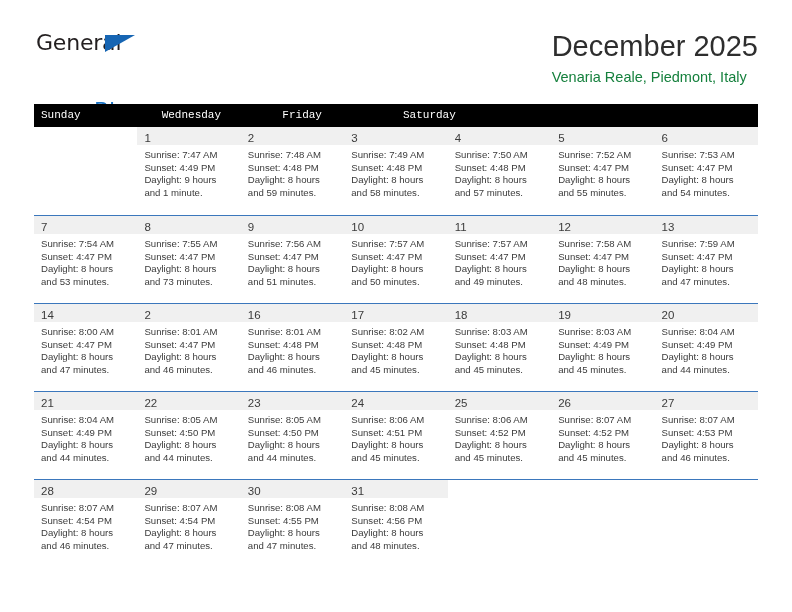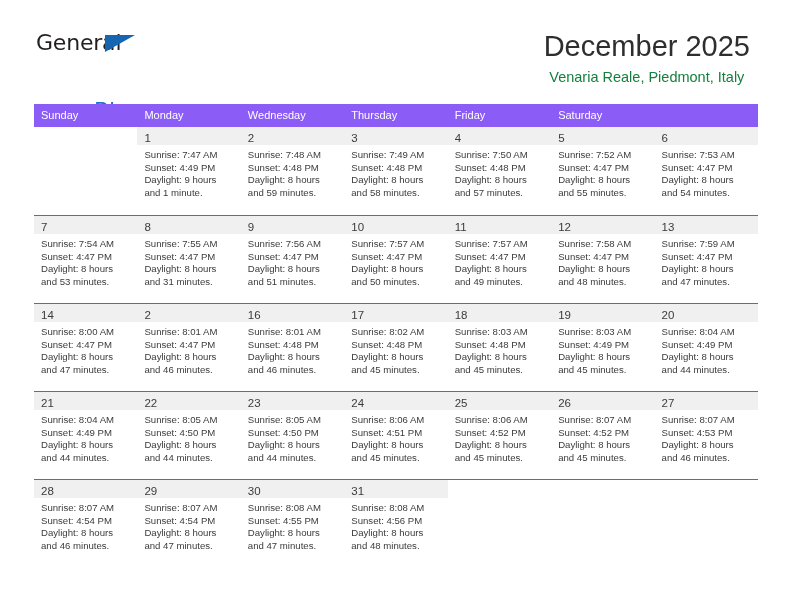--- a/index.html
+++ b/index.html
@@ -64,23 +64,23 @@
     font-size: 22px;
     letter-spacing: -0.2px;
     color: #1a73c4;
     font-family: "DejaVu Sans", sans-serif;
     line-height: 1;
     margin-top: 48px;
   }
 
   .titles {
     position: absolute;
-    right: 8px;
+    right: 0;
     top: 0;
-    text-align: center;
+    text-align: left;
   }
   .cal-title {
     font-size: 29px;
     color: #2e2e2e;
     line-height: 1.15;
     white-space: nowrap;
     font-weight: 400;
   }
   .cal-subtitle {
     margin-top: 6px;
@@ -94,22 +94,23 @@
   
   .calendar {
     position: absolute;
     left: 34px;
     top: 104px;
     width: 724px;
   }
 
   .weekdays {
     display: grid;
-    grid-template-columns: repeat(7, 1fr);
-    background: #8b5cf6;
+    grid-template-columns: repeat(6, 1fr);
+    background: #000000;
+    font-family: Liberation Mono, monospace;
   }
   .weekday {
     font-size: 11px;
     color: #ffffff;
     padding: 5px 0 5px 7px;
     line-height: 13px;
     box-sizing: border-box;
   }
 
   .week {
@@ -171,23 +172,21 @@
       <div class="cal-title">December 2025</div>
       <div class="cal-subtitle">Venaria Reale, Piedmont, Italy</div>
     </div>
 
   </div>
 
   <div class="calendar">
 
     <div class="weekdays">
       <div class="weekday">Sunday</div>
-      <div class="weekday">Monday</div>
       <div class="weekday">Wednesday</div>
-      <div class="weekday">Thursday</div>
       <div class="weekday">Friday</div>
       <div class="weekday">Saturday</div>
     </div>
 
     <div id="weeks-container">
         <div class="week first">
           <div class="cell empty">
             <div class="daynum-band"></div>
           </div>
           <div class="cell">
@@ -254,21 +253,21 @@
               <div class="detail-line">Daylight: 8 hours</div>
               <div class="detail-line">and 53 minutes.</div>
             </div>
           </div>
           <div class="cell">
             <div class="daynum-band"><span class="daynum">8</span></div>
             <div class="details">
               <div class="detail-line">Sunrise: 7:55 AM</div>
               <div class="detail-line">Sunset: 4:47 PM</div>
               <div class="detail-line">Daylight: 8 hours</div>
-              <div class="detail-line">and 31 minutes.</div>
+              <div class="detail-line">and 73 minutes.</div>
             </div>
           </div>
           <div class="cell">
             <div class="daynum-band"><span class="daynum">9</span></div>
             <div class="details">
               <div class="detail-line">Sunrise: 7:56 AM</div>
               <div class="detail-line">Sunset: 4:47 PM</div>
               <div class="detail-line">Daylight: 8 hours</div>
               <div class="detail-line">and 51 minutes.</div>
             </div>

